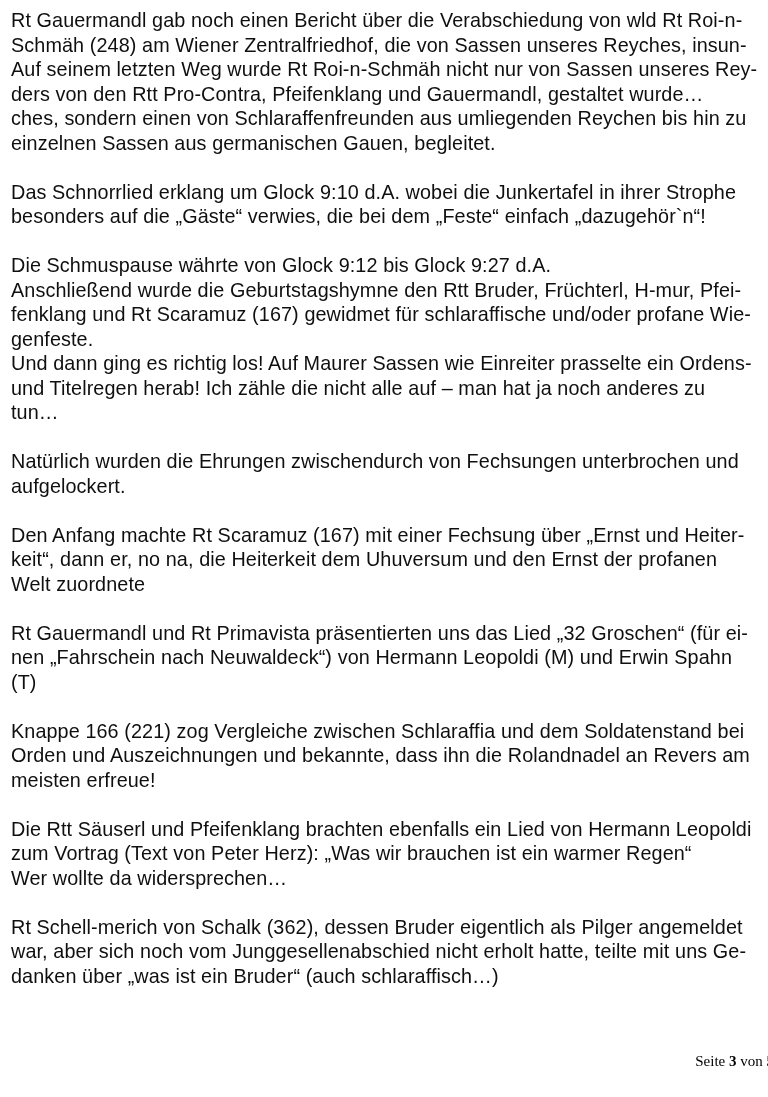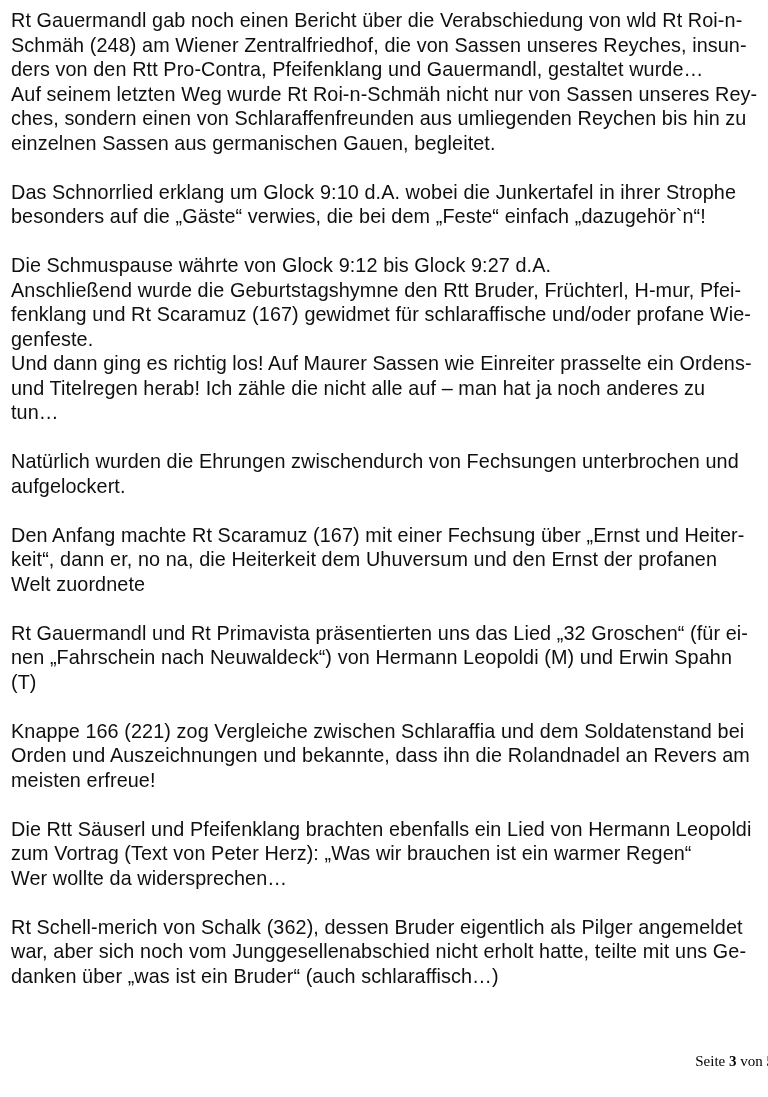--- a/index.html
+++ b/index.html
@@ -54,22 +54,22 @@
 </head>
 <body>
 
 <div class="page">
 
   <div class="text-block">
 
     <div class="paragraph">
       <span class="line">Rt Gauermandl gab noch einen Bericht über die Verabschiedung von wld Rt Roi-n-</span>
       <span class="line">Schmäh (248) am Wiener Zentralfriedhof, die von Sassen unseres Reyches, insun-</span>
+      <span class="line">Auf seinem letzten Weg wurde Rt Roi-n-Schmäh nicht nur von Sassen unseres Rey-</span>
       <span class="line">ders von den Rtt Pro-Contra, Pfeifenklang und Gauermandl, gestaltet wurde…</span>
-      <span class="line">Auf seinem letzten Weg wurde Rt Roi-n-Schmäh nicht nur von Sassen unseres Rey-</span>
       <span class="line">ches, sondern einen von Schlaraffenfreunden aus umliegenden Reychen bis hin zu</span>
       <span class="line">einzelnen Sassen aus germanischen Gauen, begleitet.</span>
     </div>
 
     <div class="paragraph">
       <span class="line">Das Schnorrlied erklang um Glock 9:10 d.A. wobei die Junkertafel in ihrer Strophe</span>
       <span class="line">besonders auf die „Gäste“ verwies, die bei dem „Feste“ einfach „dazugehör`n“!</span>
     </div>
 
     <div class="paragraph">

